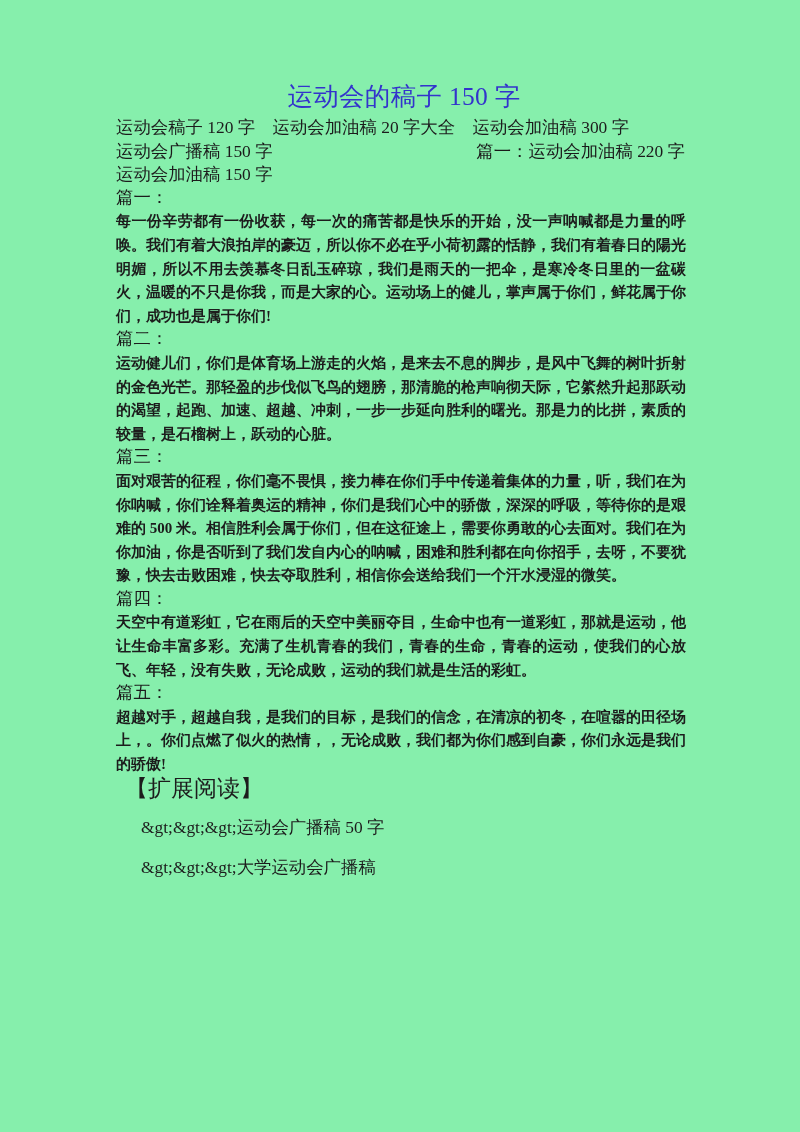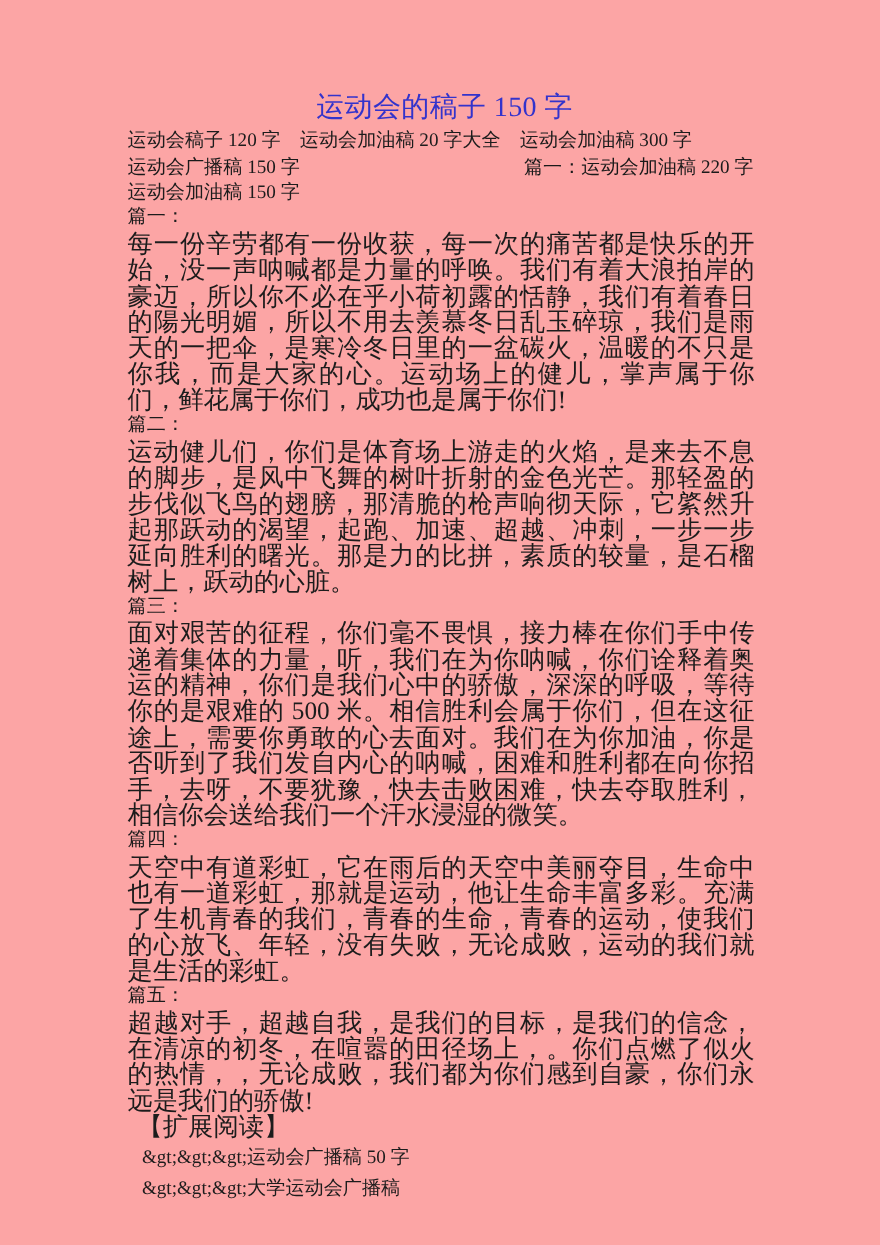--- a/index.html
+++ b/index.html
@@ -13,21 +13,21 @@
     overflow: hidden;
     font-family: "Liberation Serif", "DejaVu Serif", serif;
     color: #1a1a1a;
     -webkit-font-smoothing: antialiased;
   }
 
   .page {
     position: relative;
     width: 800px;
     height: 1132px;
-    background: #fca5a5;
+    background: #86efac;
     box-sizing: border-box;
   }
 
   
   .content {
     position: absolute;
     left: 116px;
     top: 82px;
     width: 570px;
   }
@@ -57,27 +57,28 @@
     display: flex;
     justify-content: space-between;
     font-size: 17.4px;
     line-height: 23.6px;
     white-space: nowrap;
     font-family: Liberation Serif, serif;
   }
   .line-split .right-seg { padding-right: 1px; }
 
   .para {
-    font-size: 23px;
+    font-size: 15px;
     line-height: 23.6px;
     margin: 0;
     text-align: justify;
     text-justify: inter-ideograph;
     word-break: break-all;
     color: #1c1c1c;
+    font-weight: bold;
   }
 
   .label {
     font-size: 17.4px;
     line-height: 23.6px;
     margin: 0;
     color: #1c1c1c;
     font-family: Liberation Mono, monospace;
   }
 
@@ -85,21 +86,21 @@
     font-size: 23px;
     line-height: 23.6px;
     margin: 0;
     padding-left: 9px;
     color: #1c1c1c;
   }
 
   .ext-link {
     font-size: 17.4px;
     line-height: 23.6px;
-    margin: 4px;
+    margin: 16px;
     padding-left: 9px;
     color: #1c1c1c;
     white-space: pre;
   }
 </style>
 </head>
 <body>
 
 <div class="page">
   <div class="content">

